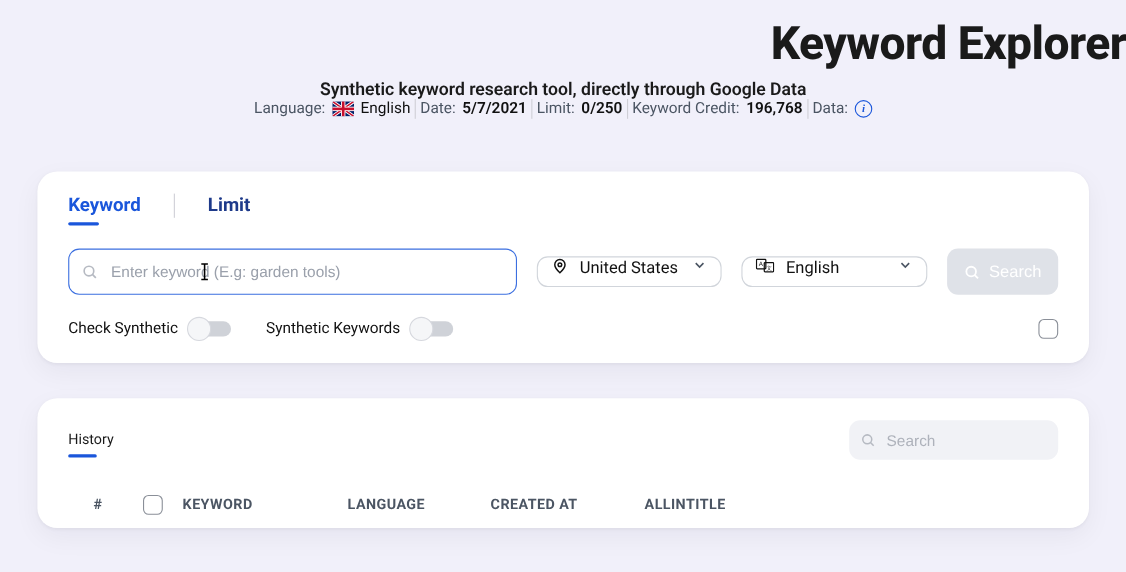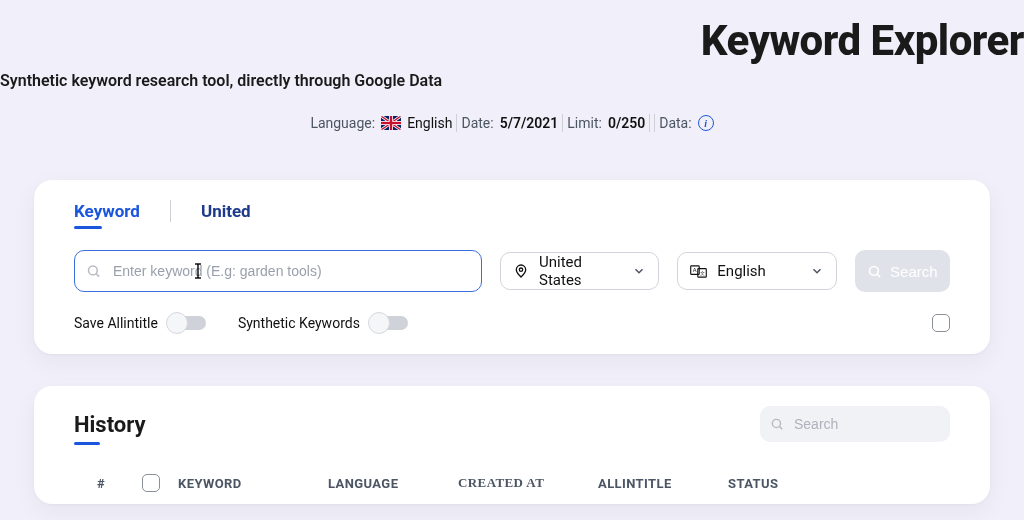--- a/index.html
+++ b/index.html
@@ -26,24 +26,24 @@
   }
 
   .title {
     text-align: right;
     font-size: 42px;
     font-weight: 800;
     margin: 16px 0 6px;
     letter-spacing: -0.5px;
   }
   .subtitle {
-    text-align: left;
+    text-align: center;
     font-size: 16px;
     font-weight: 600;
-    margin: 0 0 24px;
+    margin: 0 0 0;
   }
   .meta {
     display: flex;
     justify-content: center;
     align-items: center;
     gap: 4px;
     font-size: 14px;
     color: #374151;
   }
   .meta .item { display: flex; align-items: center; gap: 6px; }
@@ -60,21 +60,21 @@
     width: 16px; height: 16px; border: 1.5px solid var(--blue); color: var(--blue);
     border-radius: 50%; display: inline-flex; align-items: center; justify-content: center;
     font-size: 10px; font-weight: 700; font-style: italic; font-family: Georgia, serif;
   }
 
   .card {
     background: var(--card-bg);
     border-radius: var(--radius);
     box-shadow: 0 1px 3px rgba(0,0,0,0.04), 0 8px 24px rgba(17,24,39,0.05);
     margin: 0 34px;
-    padding: 20px 40px 22px;
+    padding: 20px 28px 22px;
   }
   .spacer-top { height: 48px; }
   .tabs {
     display: flex; align-items: center; gap: 24px;
     font-size: 17px; font-weight: 700;
   }
   .tab { color: var(--navy); cursor: pointer; }
   .tab.active { color: var(--blue); position: relative; }
   .tab.active::after {
     content: ""; position: absolute; left: 0; bottom: -8px;
@@ -98,22 +98,22 @@
     outline: none;
   }
   .input-wrap input::placeholder { color: #9aa0ab; }
   .input-icon { position: absolute; left: 12px; top: 50%; transform: translateY(-50%); color: #b6bac2; }
   .text-cursor {
     position: absolute; left: 118px; top: 50%; transform: translateY(-50%);
     font-size: 16px; color: #111; pointer-events: none;
   }
 
   .select {
-    height: 38px; border: 1px solid var(--border); border-radius: 10px;
-    display: flex; align-items: center; padding: 0 12px; gap: 10px;
+    height: 28px; border: 1px solid var(--border); border-radius: 10px;
+    display: flex; align-items: flex-start; padding: 0 12px; gap: 10px;
     font-size: 15px; color: #111; background: #fff; cursor: pointer;
     position: relative;
   }
   .select.country { width: 170px; }
   .select.lang { width: 170px; }
   .select .chev { margin-left: auto; color: #4b5563; }
 
   .search-btn {
     width: 102px; height: 42px; border-radius: 10px;
     background: #dfe2e8; color: #fff; border: none;
@@ -135,21 +135,21 @@
   }
   .save-default { margin-left: auto; display: flex; align-items: center; gap: 10px; }
   .cbox {
     width: 18px; height: 18px; border: 1.5px solid #8a8f98; border-radius: 5px; background: #fff;
   }
 
   .card-history { margin-top: 32px; padding-bottom: 6px; }
   .history-head {
     display: flex; align-items: center; justify-content: space-between;
   }
-  .history-title { font-size: 22px; font-weight: 700; position: relative; }
+  .history-title { font-size: 13px; font-weight: 400; position: relative; }
   .history-title::after {
     content: ""; position: absolute; left: 0; bottom: -8px;
     width: 26px; height: 3px; background: var(--blue); border-radius: 2px;
   }
   .history-search {
     position: relative; width: 190px;
   }
   .history-search input {
     width: 100%; height: 36px; border: none; background: #f1f2f6;
     border-radius: 10px; padding: 0 12px 0 34px; font-size: 14px; color: #111;
@@ -160,21 +160,21 @@
   .table-head {
     display: flex; align-items: center; gap: 0; margin-top: 26px;
     font-size: 13px; font-weight: 700; color: #4b5563; letter-spacing: 0.4px;
   }
   .col { padding: 6px 4px; }
   .col.num { width: 54px; text-align: center; }
   .col.cb  { width: 46px; display:flex; justify-content:center; }
   .col.kw  { width: 150px; }
   .col.lang{ width: 130px; }
   .col.loc { width: 130px; }
-  .col.ca  { width: 140px; font-family: Liberation Serif, serif; }
+  .col.ca  { width: 140px; }
   .col.at  { width: 130px; }
   .col.st  { width: 110px; }
 
   svg { display: block; }
 </style>
 </head>
 <body>
 
 <h1 class="title">Keyword Explorer</h1>
 <p class="subtitle">Synthetic keyword research tool, directly through Google Data</p>
@@ -199,34 +199,38 @@
   <div class="item">
     <span class="label">Date:</span>
     <span class="value">5/7/2021</span>
   </div>
   <div class="sep"></div>
   <div class="item">
     <span class="label">Limit:</span>
     <span class="value">0/250</span>
   </div>
   <div class="sep"></div>
+  <div class="item">
+    <span class="label">Keyword Credit:</span>
+    <span class="value">196,768</span>
+  </div>
   <div class="sep"></div>
   <div class="item">
     <span class="label">Data:</span>
     <span class="info-badge">i</span>
   </div>
 </div>
 
 <div class="spacer-top"></div>
 
 <div class="card">
   <div class="tabs">
     <div class="tab active">Keyword</div>
     <div class="tab-sep"></div>
-    <div class="tab">United</div>
+    <div class="tab">Limit</div>
   </div>
 
   <div class="controls">
     <div class="input-wrap">
       <span class="input-icon">
         <svg width="15" height="15" viewBox="0 0 24 24" fill="none" stroke="currentColor" stroke-width="2.4">
             <circle cx="11" cy="11" r="7"></circle>
             <line x1="21" y1="21" x2="16" y2="16"></line>
           </svg>
       </span>
@@ -278,21 +282,21 @@
             <circle cx="11" cy="11" r="7"></circle>
             <line x1="21" y1="21" x2="16" y2="16"></line>
           </svg>
       </span>
       <span>Search</span>
     </button>
   </div>
 
   <div class="toggles-row">
     <div class="tog">
-      <span>Save Allintitle</span>
+      <span>Check Synthetic</span>
       <span class="toggle"></span>
     </div>
     <div class="tog">
       <span>Synthetic Keywords</span>
       <span class="toggle"></span>
     </div>
     <div class="save-default">
       <span class="cbox"></span>
     </div>
   </div>
@@ -314,15 +318,14 @@
 
   <div class="table-head">
     <div class="col num">#</div>
     <div class="col cb">
       <span class="cbox"></span>
     </div>
     <div class="col kw">KEYWORD</div>
     <div class="col lang">LANGUAGE</div>
     <div class="col ca">CREATED AT</div>
     <div class="col at">ALLINTITLE</div>
-    <div class="col st">STATUS</div>
   </div>
 </div>
 
 </body></html>

